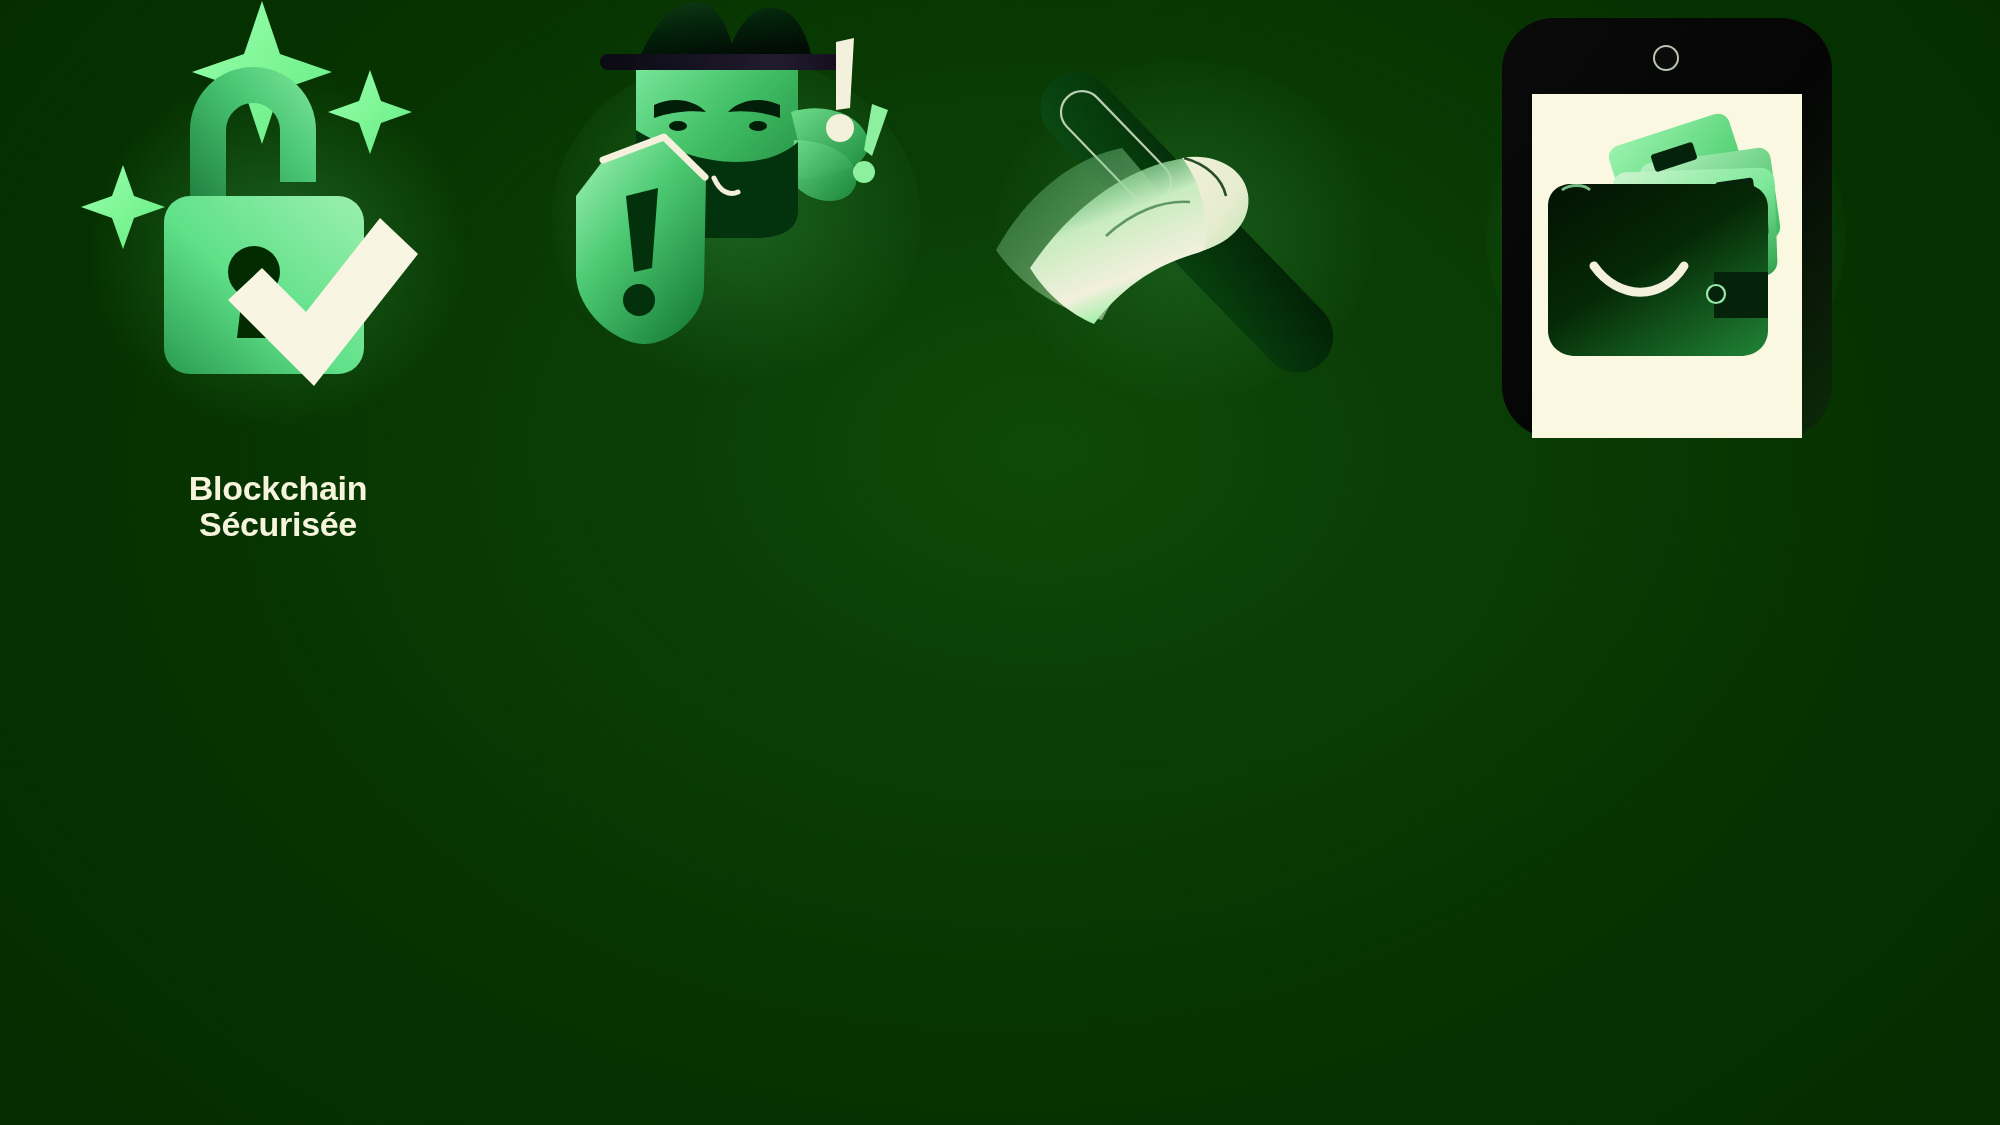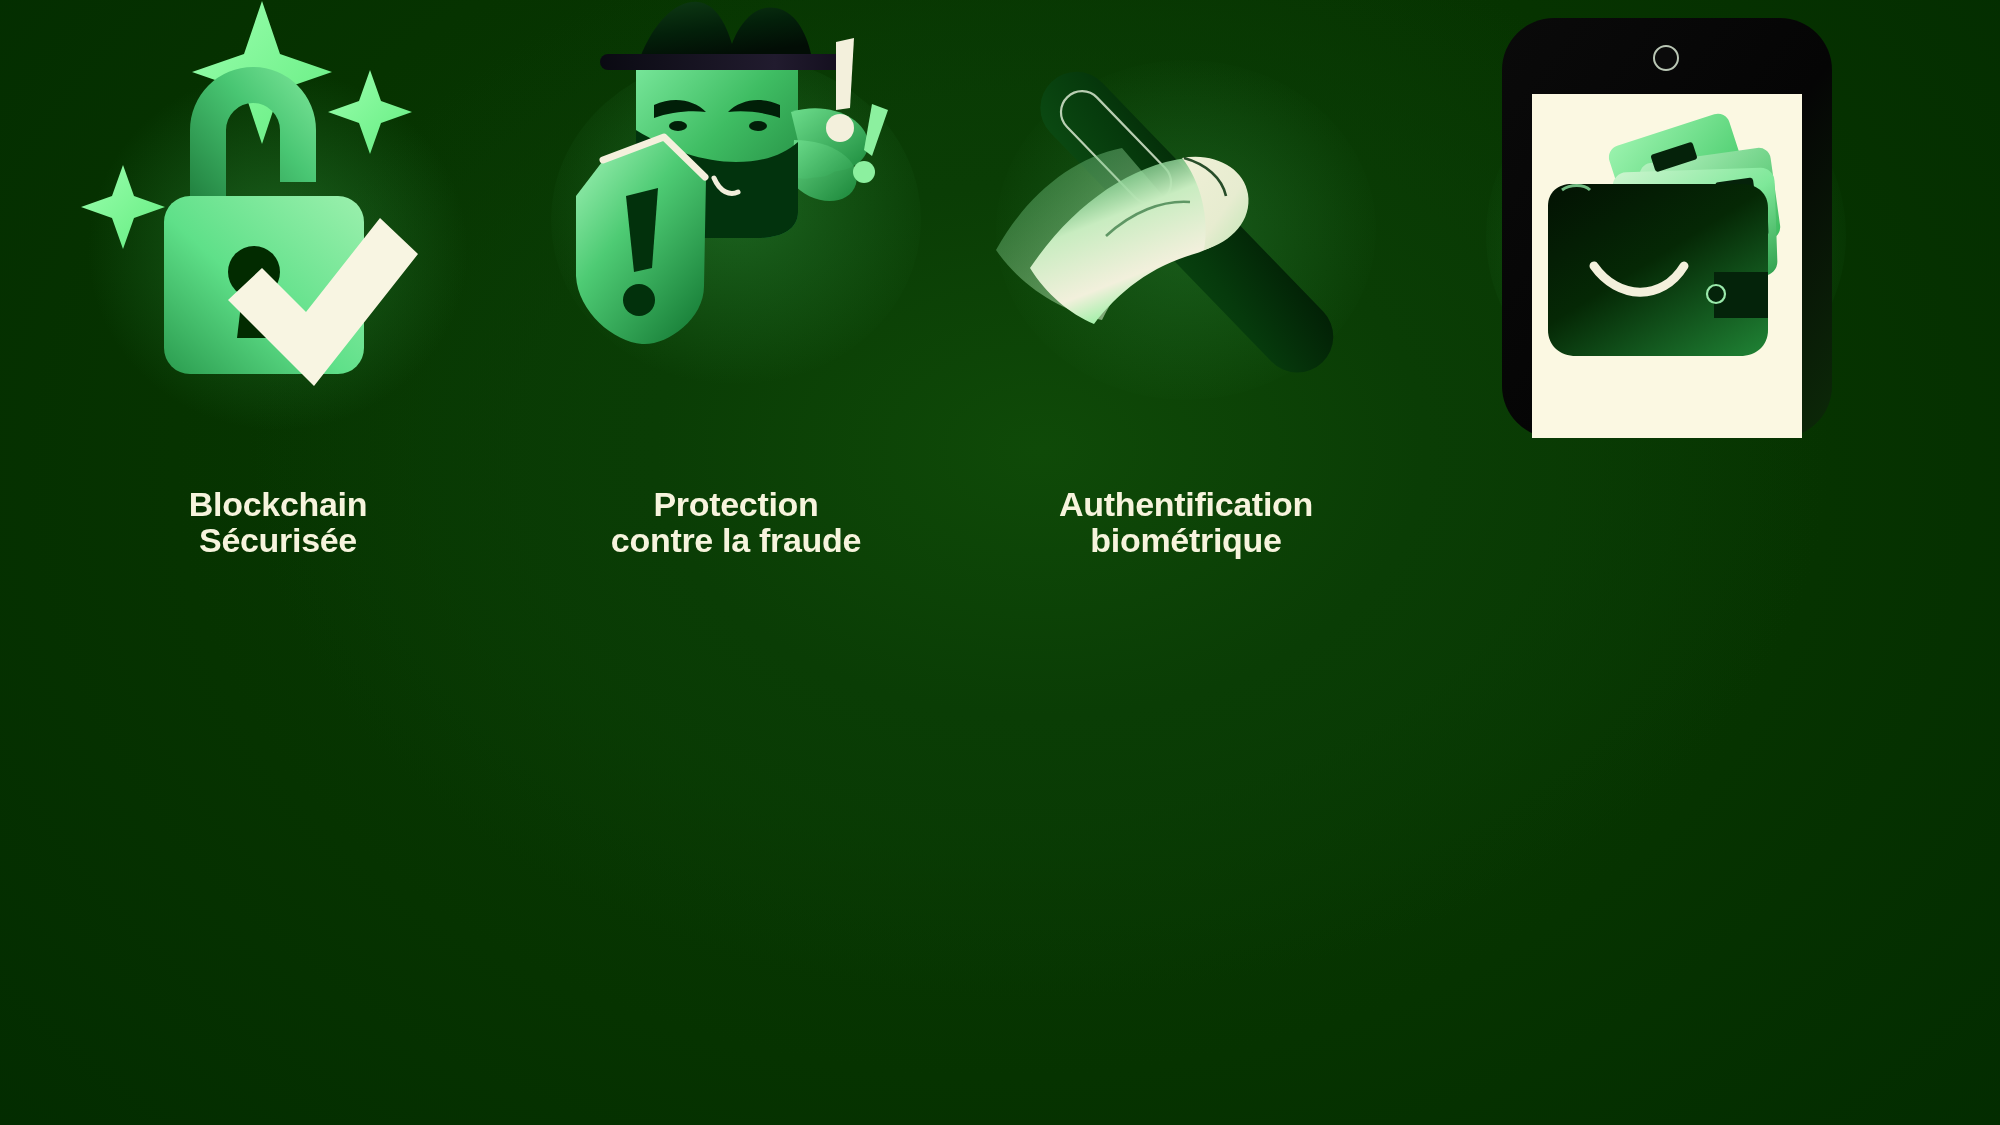--- a/index.html
+++ b/index.html
@@ -46,21 +46,21 @@
   .feature.f3 { margin-left: 40px; }
 
   .art {
     position: relative;
     width: 400px;
     height: 470px;
   }
   .art svg { display: block; width: 100%; height: 100%; }
 
   .feature-label {
-    margin-top: 16px;
+    margin-top: 0px;
     text-align: center;
     color: #f7f4dd;
     font-size: 34px;
     line-height: 1.06;
     font-weight: 700;
     letter-spacing: -0.3px;
     white-space: pre-line;
     font-family: "Liberation Sans", sans-serif;
   }
 </style>
@@ -187,22 +187,20 @@
             <path d="M92 196 L124 188 L118 268 L100 272 Z" fill="#02310c"></path>
             <ellipse cx="105" cy="300" rx="16" ry="16" fill="#02310c"></ellipse>
           </g>
 
           <path d="M300 42 L318 38 L314 108 L300 110 Z" fill="#f3f0dc"></path>
           <circle cx="304" cy="128" r="14" fill="#f3f0dc"></circle>
           <path d="M336 104 L352 110 L336 156 L328 150 Z" fill="#8cf09f"></path>
           <circle cx="328" cy="172" r="11" fill="#8cf09f"></circle>
         </svg>
       </div>
-      <div class="feature-label">Protection
-contre la fraude</div>
     </div>
 
     <div class="feature f2">
       <div class="art">
         <svg viewBox="0 0 400 470" xmlns="http://www.w3.org/2000/svg">
           <defs>
             <linearGradient id="barG" x1="0" y1="0" x2="1" y2="1">
               <stop offset="0%" stop-color="#0b4a12"></stop>
               <stop offset="45%" stop-color="#063a0c"></stop>
               <stop offset="100%" stop-color="#021f05"></stop>
@@ -239,22 +237,20 @@
           <path d="M10 250 C40 196 86 158 136 148 L196 218 C166 248 132 286 116 320 C78 312 36 288 10 250 Z" fill="url(#handG)"></path>
 
           <path d="M44 268 C86 206 142 166 200 158 C232 154 256 172 258 198 C260 226 236 246 208 254 C166 266 132 292 108 324 C84 314 60 294 44 268 Z" fill="url(#fingerG)"></path>
 
           <path d="M196 158 C228 152 258 168 262 194 C266 220 246 242 218 250 C224 218 214 180 196 158 Z" fill="url(#tipG)"></path>
           <path d="M198 158 C220 164 236 178 240 196" stroke="#123b16" stroke-width="2.6" fill="none" opacity="0.9"></path>
 
           <path d="M120 236 C146 212 176 200 204 202" stroke="#3a7a44" stroke-width="2.6" fill="none" opacity="0.75"></path>
         </svg>
       </div>
-      <div class="feature-label">Authentification
-biométrique</div>
     </div>
 
     <div class="feature f3">
       <div class="art">
         <svg viewBox="0 0 400 470" xmlns="http://www.w3.org/2000/svg">
           <defs>
             <linearGradient id="phoneG" x1="0" y1="0" x2="1" y2="1">
               <stop offset="0%" stop-color="#0a0a0a"></stop>
               <stop offset="55%" stop-color="#050505"></stop>
               <stop offset="100%" stop-color="#0c2a08"></stop>

